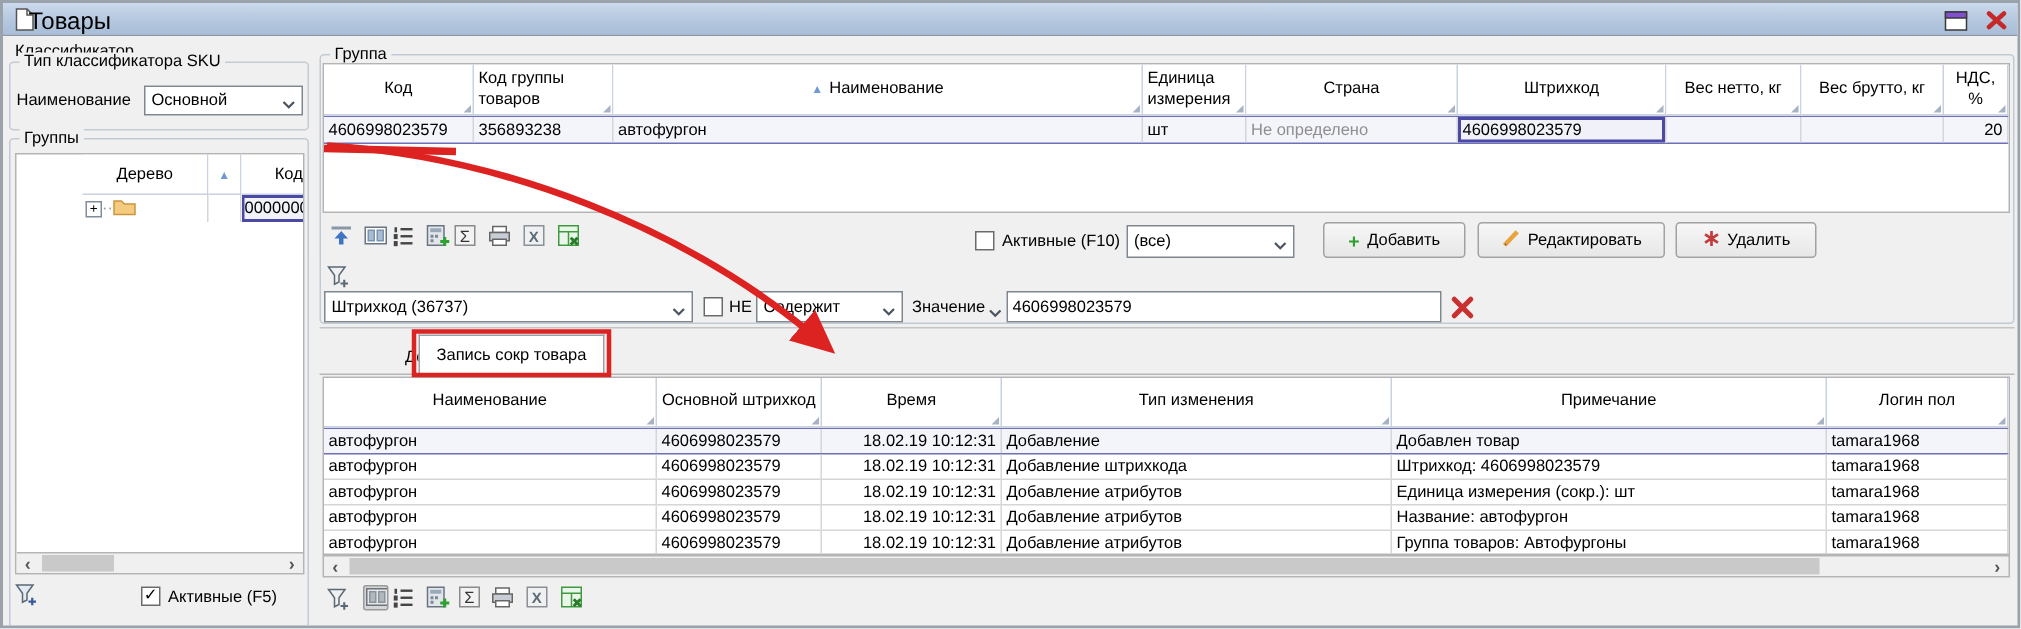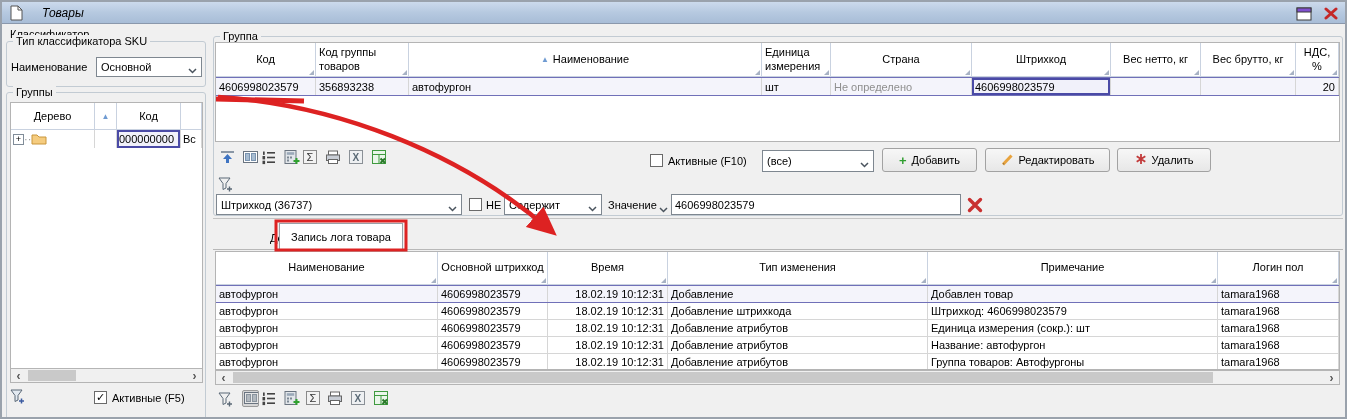--- a/index.html
+++ b/index.html
@@ -8,21 +8,21 @@
     position:relative; width:1347px; height:419px; background:#f0f0f0;
     border:2px solid #9aa2ac; outline:1px solid #e8eaec; overflow:hidden;
   }
   
   #titlebar {
     position:absolute; left:0; top:0; width:1343px; height:22px;
     background:linear-gradient(180deg,#ccdaec 0%,#b6c9e0 50%,#a8bdd7 100%);
     border-bottom:1px solid #8a98ac;
   }
   #titlebar .doc { position:absolute; left:8px; top:3px; }
-  #titlebar .title { position:absolute; left:40px; top:4px; font-size:12px;font-style:italic; }
+  #titlebar .title { position:absolute; left:17px; top:4px; font-size:16px; }
   .winbtn { position:absolute; top:4px; width:18px; height:15px; cursor:default; display:flex; align-items:center; justify-content:center; }
   #btn-restore { left:1293px; }
   #btn-close   { left:1320px; }
   
   .groupbox { position:absolute; border:1px solid #c2cbd3; border-radius:3px; }
   .groupbox > .gb-label { position:absolute; top:-7px; left:6px; background:#f0f0f0; padding:0 3px; }
   .combo { position:absolute; background:#fff; border:1px solid #7e8790; display:flex; align-items:center; padding:0 16px 0 4px; }
   .combo .chev { position:absolute; right:4px; top:50%; margin-top:-3px; }
   .btn {
     position:absolute; height:24px; background:linear-gradient(180deg,#f7f7f7,#e7e7e7);
@@ -33,21 +33,21 @@
   .icon16 { position:absolute; width:17px; height:17px; display:flex; align-items:center; justify-content:center; }
   .pressed { background:#d6d6d6; border:1px solid #9a9a9a; border-radius:2px; }
   .sortglyph { font-size:8px; color:#6f9bd2; }
   .scrollbar-h { position:absolute; background:#f0f0f0; border:1px solid #b5b5b5; }
   .scrollbar-h .sb-btn { position:absolute; top:0; bottom:0; width:15px; display:flex; align-items:center; justify-content:center; color:#555; font-size:12px; font-weight:bold; }
   .sb-thumb { position:absolute; top:1px; bottom:1px; background:#c9c9c9; }
   
   #sidebar { position:absolute; left:4px; top:26px; width:203px; height:389px; }
   #gb-type { left:0; top:13px; width:200px; height:46px; }
   #gb-groups { left:0; top:64px; width:200px; height:406px; }
-  #tree { position:absolute; left:3px; top:9px; width:193px; height:281px; background:#fff; border:1px solid #b4b4b4; overflow:hidden; }
+  #tree { position:absolute; left:3px; top:9px; width:193px; height:281px; background:#fff; border:1px solid #b4b4b4; overflow:hidden;padding-left:44px; }
   .tree-grid { display:grid; grid-template-columns:84px 22px 64px 21px; }
   .tree-h { border-right:1px solid #c9d2e0; border-bottom:1px solid #c9d2e0; height:27px; display:flex; align-items:center; justify-content:center; background:#fff; }
   .tree-c { border-right:1px solid #d6d6d6; height:18px; display:flex; align-items:center; padding:0 2px; overflow:hidden; white-space:nowrap; }
   .cell-focus { box-shadow:inset 0 0 0 2px #4a4aa6; background:#f1f1fa; }
   
   #main { position:absolute; left:211px; top:26px; width:1132px; height:389px; }
   #gb-tovar { left:0; top:8px; width:1130px; height:180px; }
   .dtable { position:absolute; background:#fff; border:1px solid #b4b4b4; overflow:hidden; }
   .grid-row { display:grid; }
   .pt-cols { grid-template-columns:100px 93px 353px 69px 141px 139px 90px 95px 43px; }
@@ -237,21 +237,21 @@
     <span class="icon16" style="left:158px;top:121px;">
       <svg width="17" height="17">
           <rect x="1.5" y="1.5" width="13" height="13" fill="#eaf6ea" stroke="#3f9a3f"></rect>
           <path d="M1.5 5.5 h13 M8 5.5 v9" stroke="#3f9a3f"></path>
           <path d="M9.5 9.5 L14 14 M14 9.5 L9.5 14" stroke="#2a7a2a" stroke-width="2"></path>
         </svg>
       </span>
 
     <span class="chk" style="left:437px;top:126px;"></span>
     <span class="lbl" style="left:455px;top:127px;">Активные (F10)</span>
-    <div class="combo" style="left:549px;top:122px;width:112px;height:22px;">
+    <div class="combo" style="left:538px;top:122px;width:112px;height:22px;">
       <span>(все)</span>
       <span class="chev"><svg width="9" height="6">
             <path d="M1 1 L4.5 4.5 L8 1" stroke="#4a545e" fill="none" stroke-width="1.5"></path>
           </svg></span>
     </div>
     <div class="btn" style="left:669px;top:120px;width:95px;">
       <span style="color:#2f9e2f;font-weight:bold;font-size:13px;">+</span>
       <span>Добавить</span>
     </div>
     <div class="btn" style="left:772px;top:120px;width:125px;">
@@ -296,21 +296,21 @@
     <span class="icon16" style="left:753px;top:168px;">
       <svg width="16" height="16">
           <path d="M2.5 2.5 L13.5 13.5 M13.5 2.5 L2.5 13.5" stroke="#c93030" stroke-width="3.4" stroke-linecap="round"></path>
         </svg>
       </span>
 
     <div id="divider"></div>
 
     <span class="tab-inactive" style="left:3px;top:200px;">Действия</span>
     <div id="tab-log">
-        <span>Запись лога товара</span>
+        <span>Запись сокр товара</span>
       </div>
     <div id="tabline"></div>
 
     <div class="dtable" style="left:2px;top:223px;width:1125px;height:119px;">
       <div class="grid-row lg-cols" style="height:33px;">
         <div class="th">Наименование</div>
         <div class="th">Основной штрихкод</div>
         <div class="th">Время</div>
         <div class="th">Тип изменения</div>
         <div class="th">Примечание</div>

